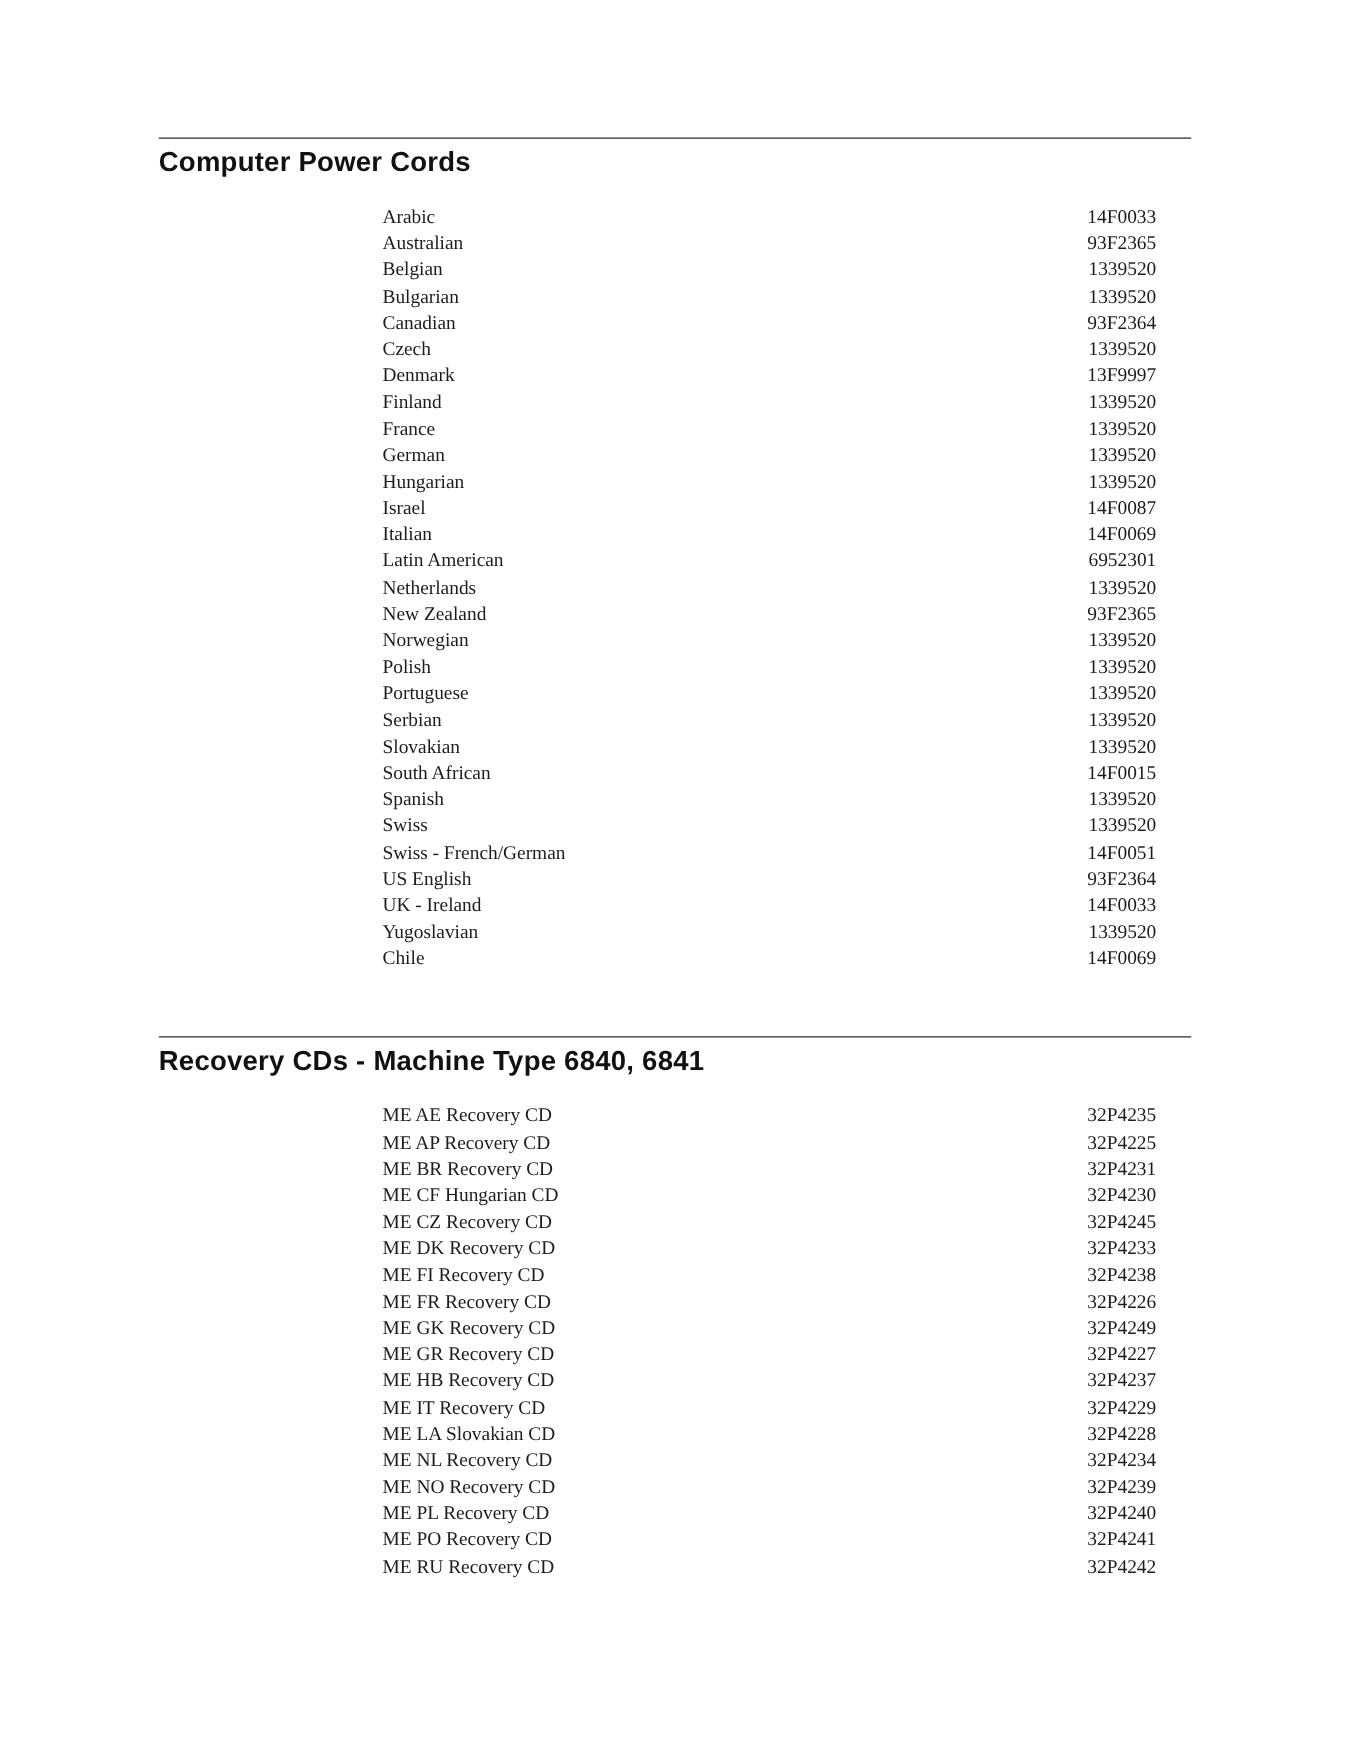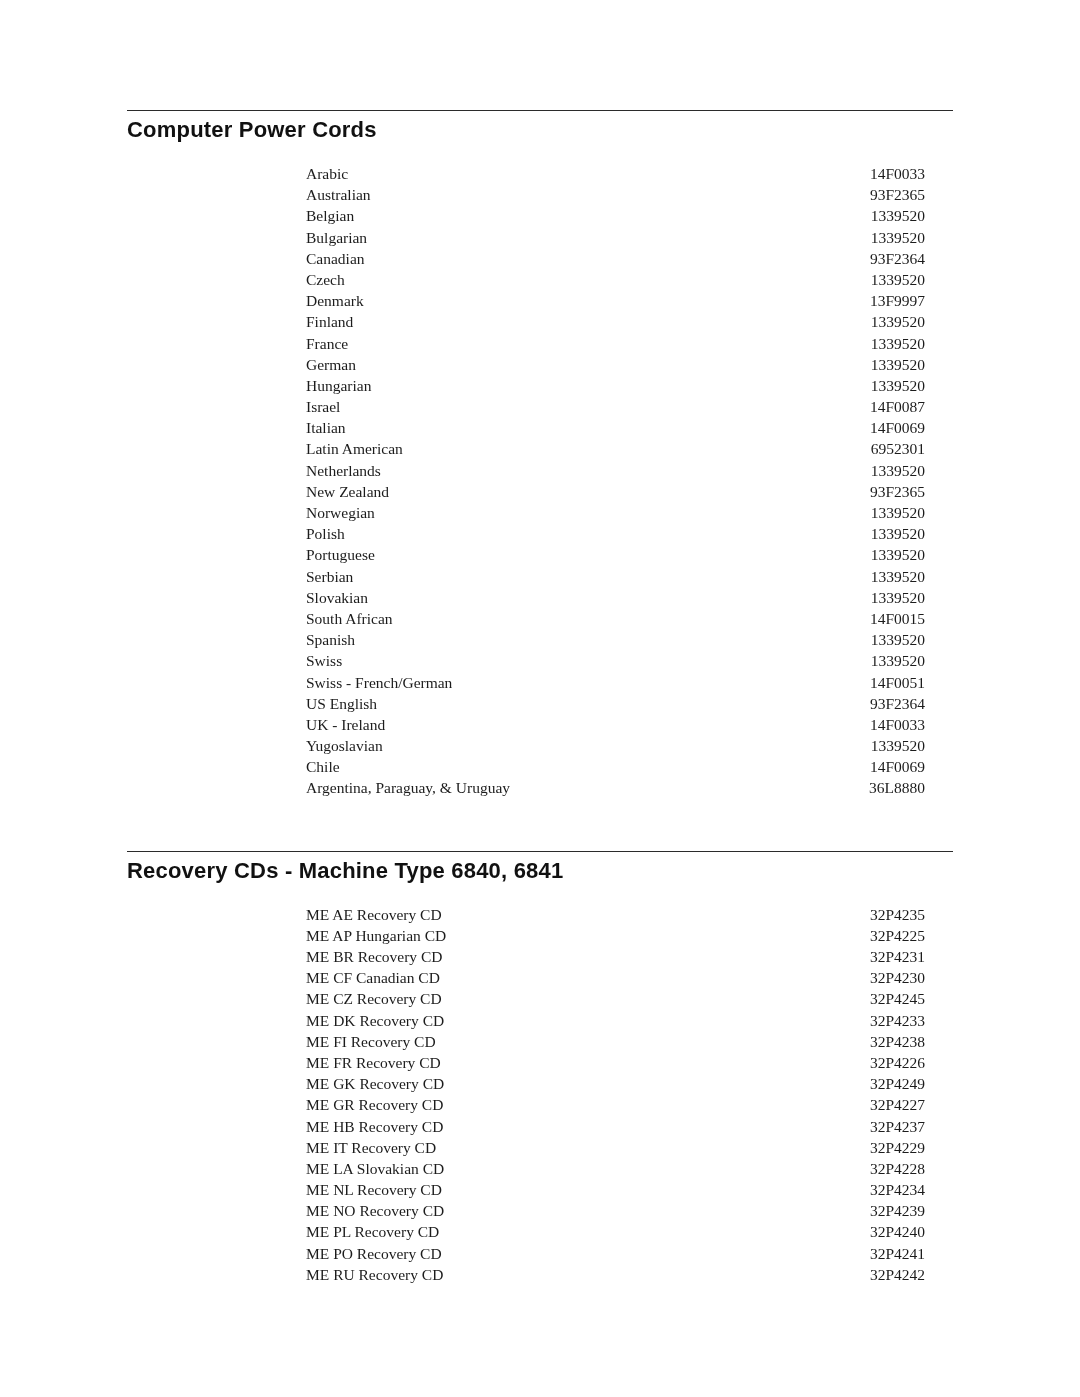--- a/index.html
+++ b/index.html
@@ -194,45 +194,41 @@
             <span class="part">14F0033</span>
           </div>
           <div class="row">
             <span class="label">Yugoslavian</span>
             <span class="part">1339520</span>
           </div>
           <div class="row">
             <span class="label">Chile</span>
             <span class="part">14F0069</span>
           </div>
-          <div class="row">
-            <span class="label">Argentina, Paraguay, &amp; Uruguay</span>
-            <span class="part">36L8880</span>
-          </div>
         </div>
     </div>
 
     <div class="section">
       <hr class="section-rule">
       <h1 class="section-title">Recovery CDs - Machine Type 6840, 6841</h1>
       <div class="rows">
           <div class="row">
             <span class="label">ME AE Recovery CD</span>
             <span class="part">32P4235</span>
           </div>
           <div class="row">
-            <span class="label">ME AP Hungarian CD</span>
+            <span class="label">ME AP Recovery CD</span>
             <span class="part">32P4225</span>
           </div>
           <div class="row">
             <span class="label">ME BR Recovery CD</span>
             <span class="part">32P4231</span>
           </div>
           <div class="row">
-            <span class="label">ME CF Canadian CD</span>
+            <span class="label">ME CF Hungarian CD</span>
             <span class="part">32P4230</span>
           </div>
           <div class="row">
             <span class="label">ME CZ Recovery CD</span>
             <span class="part">32P4245</span>
           </div>
           <div class="row">
             <span class="label">ME DK Recovery CD</span>
             <span class="part">32P4233</span>
           </div>

